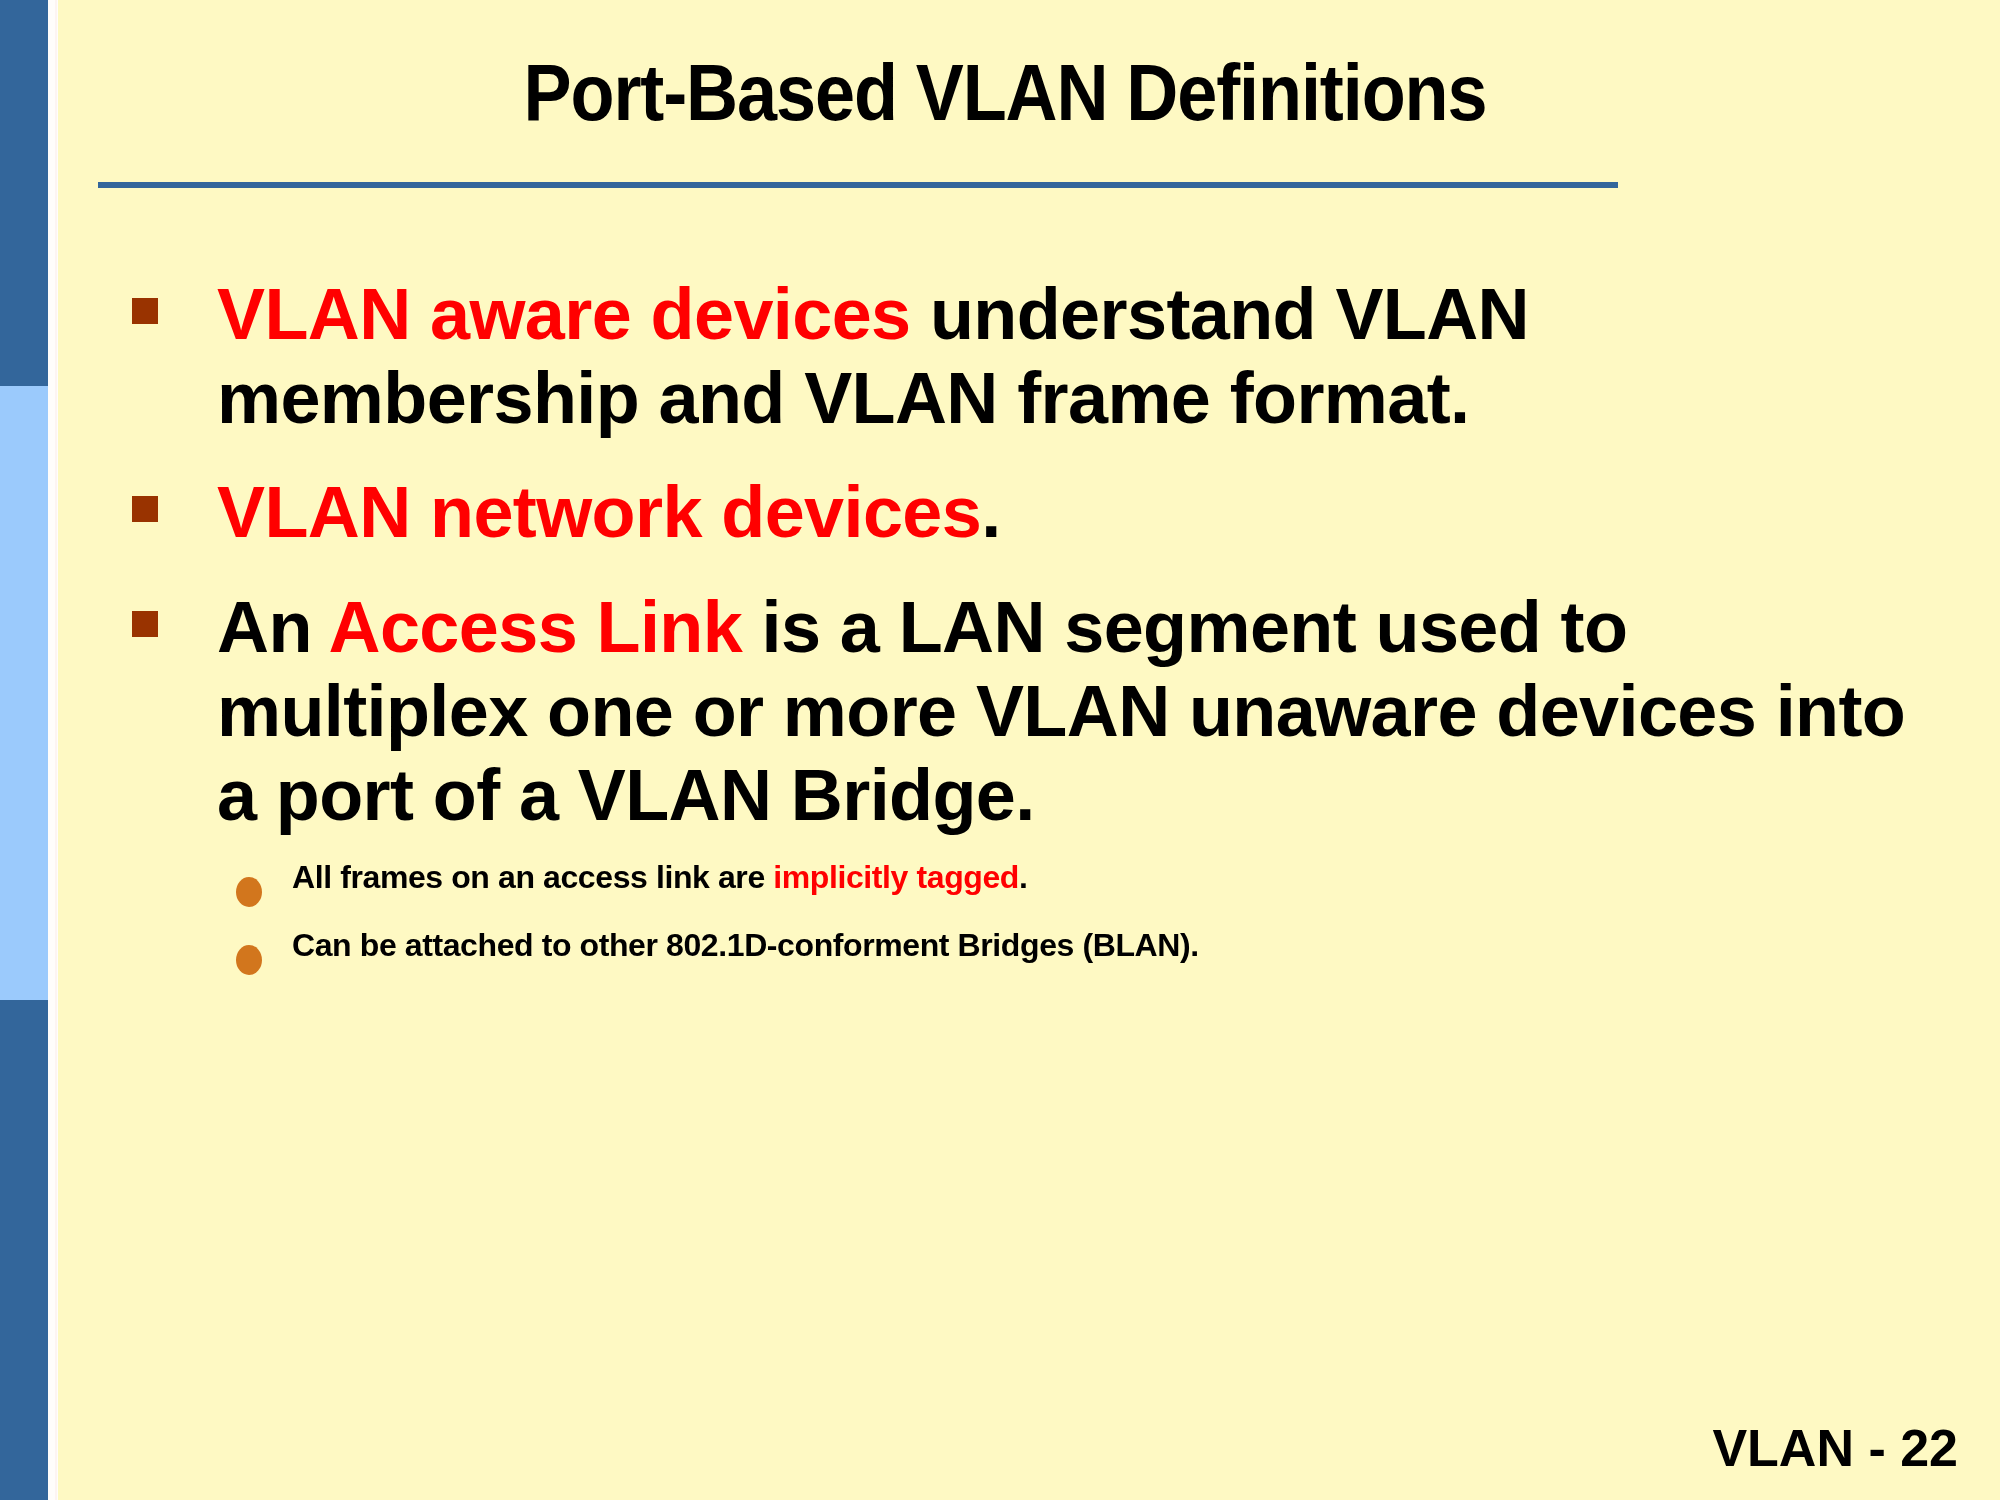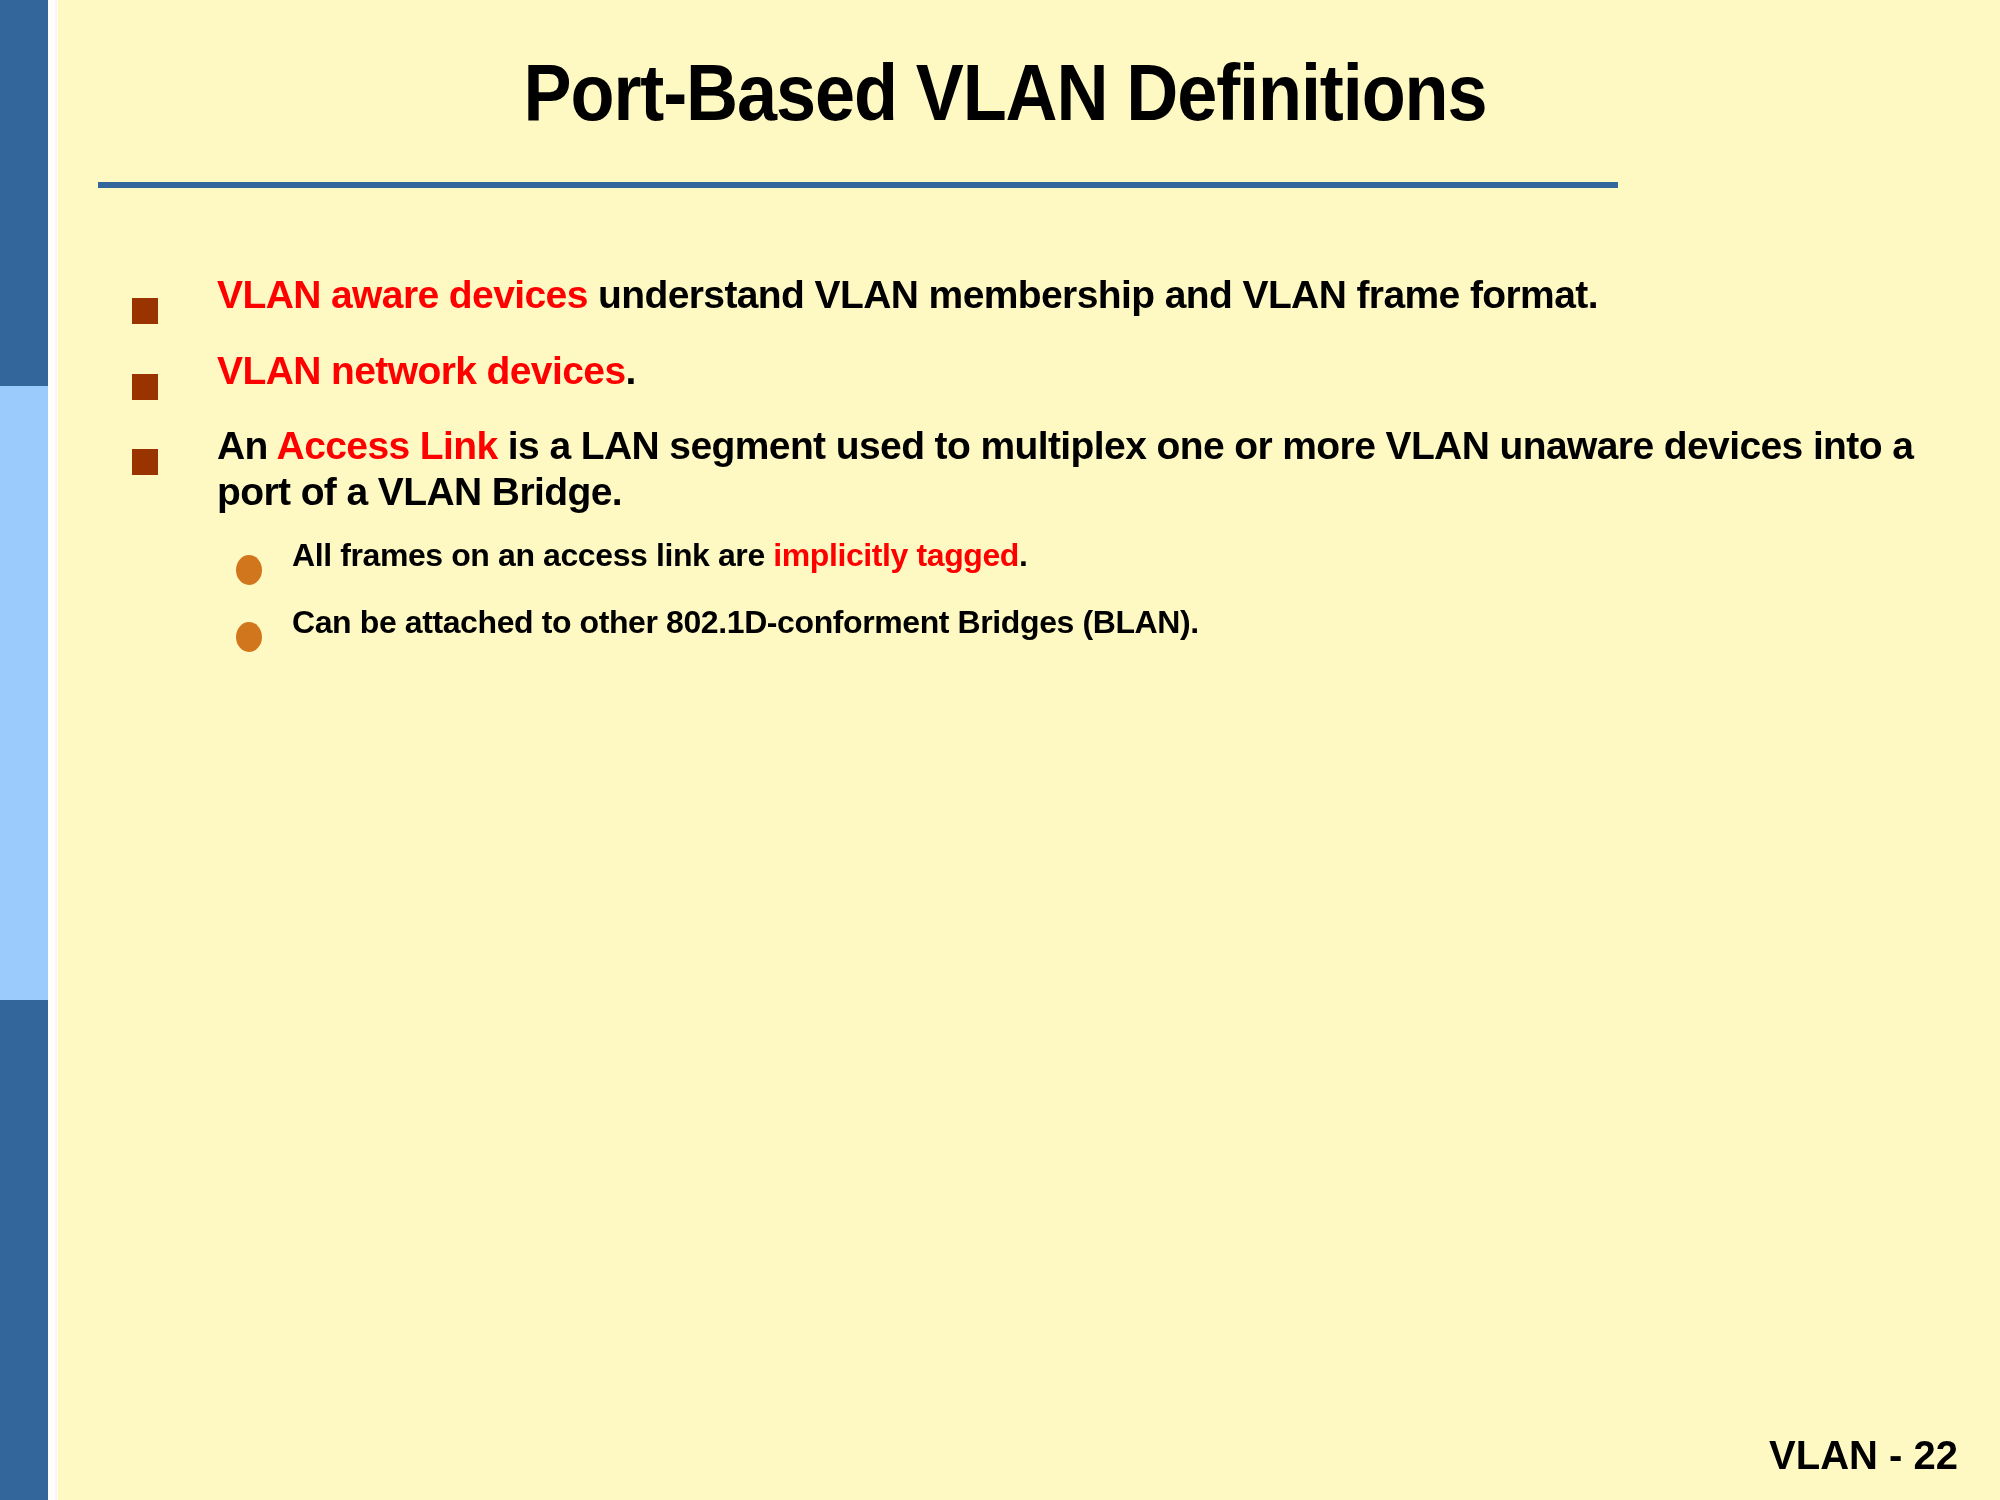--- a/index.html
+++ b/index.html
@@ -91,21 +91,21 @@
     top: 272px;
     width: 1800px;
   }
 
   .lvl1 {
     position: relative;
     padding-left: 85px;
     margin-bottom: 30px;
     font-family: "Liberation Sans", sans-serif;
     font-weight: bold;
-    font-size: 39px;
+    font-size: 72px;
     line-height: 1.17;
     color: #000000;
     letter-spacing: -0.6px;
     width: 1700px;
   }
   .lvl1 .sq-bullet {
     position: absolute;
     left: 0px;
     top: 26px;
     width: 26px;
@@ -143,21 +143,21 @@
   .red { color: #FF0000; }
   .blk { color: #000000; }
 
   
   .footer {
     position: absolute;
     right: 42px;
     bottom: 22px;
     font-family: "Liberation Sans", sans-serif;
     font-weight: bold;
-    font-size: 40px;
+    font-size: 52px;
     letter-spacing: 0px;
     color: #000000;
     white-space: nowrap;
   }
 </style>
 </head>
 <body>
 
 <div id="slide">
 

